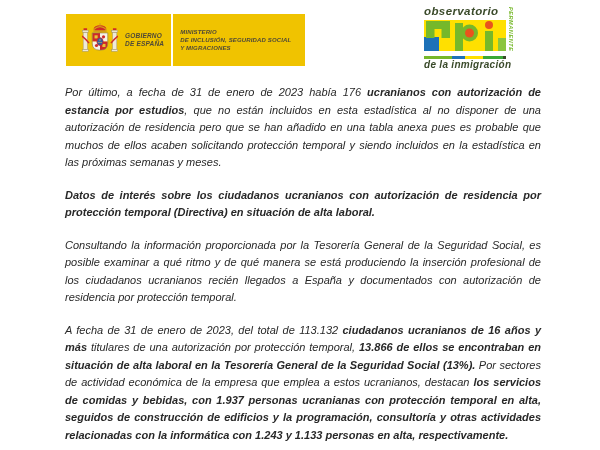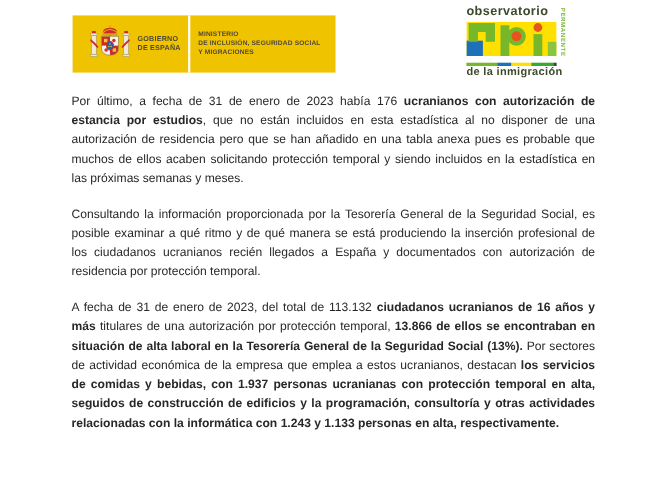--- a/index.html
+++ b/index.html
@@ -1,17 +1,17 @@
 <!DOCTYPE html>
 <html><head>
 <meta charset="utf-8">
 <style>
   html,body{margin:0;padding:0;background:#fff;}
   .page{position:relative;width:600px;height:450px;background:#ffffff;overflow:hidden;
-        font-family:"Liberation Sans",sans-serif;}
+        font-family:"Liberation Sans",sans-serif;font-style:italic;}
 
   
   .gov-banner{position:absolute;left:66px;top:14px;width:239px;height:52px;
               display:flex;align-items:center;}
   .coa{margin-left:16px;flex:0 0 auto;display:flex;align-items:center;}
   .gob-label{margin-left:7px;font-weight:bold;font-size:6.5px;line-height:1.3;
              letter-spacing:.2px;white-space:nowrap;}
   .banner-divider{align-self:stretch;width:2px;background:#ffffff;margin-left:7px;}
   .min-label{margin-left:7px;font-weight:bold;font-size:6px;line-height:1.35;
              letter-spacing:.15px;white-space:nowrap;}
@@ -119,17 +119,18 @@
         <span style="background: rgb(29, 113, 184); width: 16%;"></span>
         <span style="background: rgb(255, 224, 0); width: 22%;"></span>
         <span style="background: rgb(57, 169, 53); width: 24%;"></span>
         <span style="background: rgb(58, 74, 42); width: 4%;"></span>
       </div>
     <div class="opi-bottom" style="color: rgb(58, 74, 42);">de la inmigración</div>
   </div>
 
   <div class="doc-body" id="doc-body" style="color: rgb(40, 40, 40);">
       <div class="para"><span>Por último, a fecha de 31 de enero de 2023 había 176 </span><span class="b">ucranianos con autorización de estancia por estudios</span><span>, que no están incluidos en esta estadística al no disponer de una autorización de residencia pero que se han añadido en una tabla anexa pues es probable que muchos de ellos acaben solicitando protección temporal y siendo incluidos en la estadística en las próximas semanas y meses.</span></div>
+      <div class="para"><span class="b">Datos de interés sobre los ciudadanos ucranianos con autorización de residencia por protección temporal (Directiva) en situación de alta laboral.</span></div>
       <div class="para"><span>Consultando la información proporcionada por la Tesorería General de la Seguridad Social, es posible examinar a qué ritmo y de qué manera se está produciendo la inserción profesional de los ciudadanos ucranianos recién llegados a España y documentados con autorización de residencia por protección temporal.</span></div>
       <div class="para"><span>A fecha de 31 de enero de 2023, del total de 113.132 </span><span class="b">ciudadanos ucranianos de 16 años y más</span><span> titulares de una autorización por protección temporal, </span><span class="b">13.866 de ellos se encontraban en situación de alta laboral en la Tesorería General de la Seguridad Social (13%).</span><span> Por sectores de actividad económica de la empresa que emplea a estos ucranianos, destacan </span><span class="b">los servicios de comidas y bebidas, con 1.937 personas ucranianas con protección temporal en alta, seguidos de construcción de edificios y la programación, consultoría y otras actividades relacionadas con la informática con 1.243 y 1.133 personas en alta, respectivamente.</span></div>
     </div>
 
 </div>
 
 </body></html>

